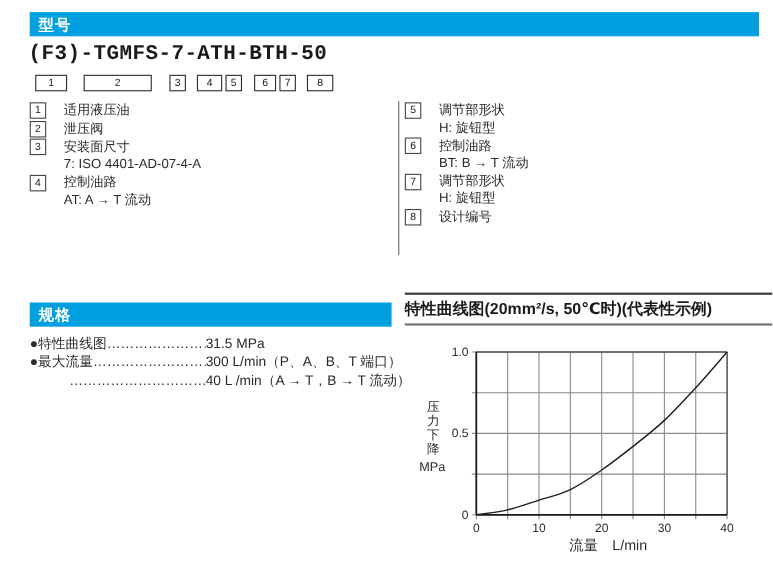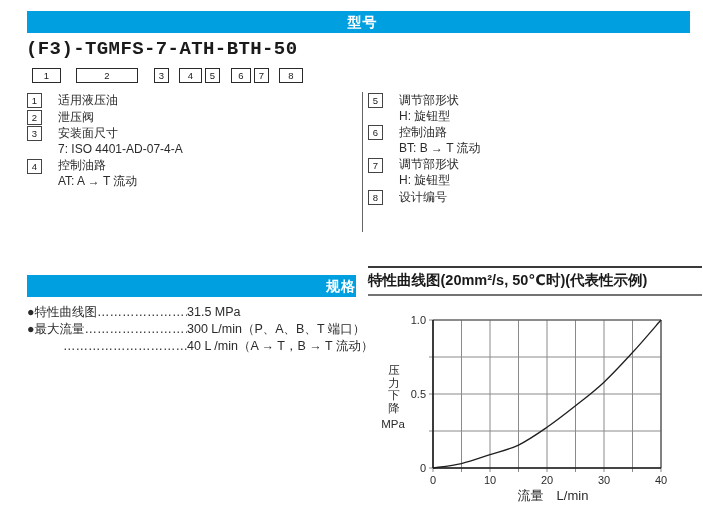--- a/index.html
+++ b/index.html
@@ -44,21 +44,21 @@
     border-top:2px solid #3a3a3a;border-bottom:2px solid #737373;
     padding:3px 0 4px 0;font-size:14.5px;font-weight:bold;color:#1a1a1a;
     white-space:nowrap;box-sizing:border-box;
   }
   #curve-svg{position:absolute;left:373px;top:299px;}
   #curve-svg text{font-family:"Liberation Sans","DejaVu Sans",sans-serif;}
 </style>
 </head>
 <body>
 
-<div class="bar" id="bar-model" style="background: rgb(0, 160, 224); color: rgb(255, 255, 255); text-align: center;">
+<div class="bar" id="bar-model" style="background: rgb(0, 160, 224); color: rgb(255, 255, 255);">
   <span>型号</span>
 </div>
 
 <div id="model-code">(F3)-TGMFS-7-ATH-BTH-50</div>
 
 <div>
   <span class="pbox" style="left:32px;width:27px;">1</span>
   <span class="pbox" style="left:76px;width:60px;">2</span>
   <span class="pbox" style="left:154px;width:13px;">3</span>
   <span class="pbox" style="left:179px;width:21px;">4</span>
@@ -104,21 +104,21 @@
     <span class="numbox">7</span>
     <span class="mi-title">调节部形状</span>
   </div>
   <div class="mi-line">H: 旋钮型</div>
   <div class="mi">
     <span class="numbox">8</span>
     <span class="mi-title">设计编号</span>
   </div>
 </div>
 
-<div class="bar" id="bar-spec" style="background: rgb(0, 160, 224); color: rgb(255, 255, 255); text-align: right;">
+<div class="bar" id="bar-spec" style="background: rgb(0, 160, 224); color: rgb(255, 255, 255);">
   <span>规格</span>
 </div>
 
 <div id="spec-rows">
   <div class="spec-row">
     <span class="spec-lead"><span>●特性曲线图</span><span>……………………………………</span></span><span>31.5 MPa</span>
   </div>
   <div class="spec-row">
     <span class="spec-lead"><span>●最大流量</span><span>……………………………………</span></span><span>300 L/min（P、A、B、T 端口）</span>
   </div>

